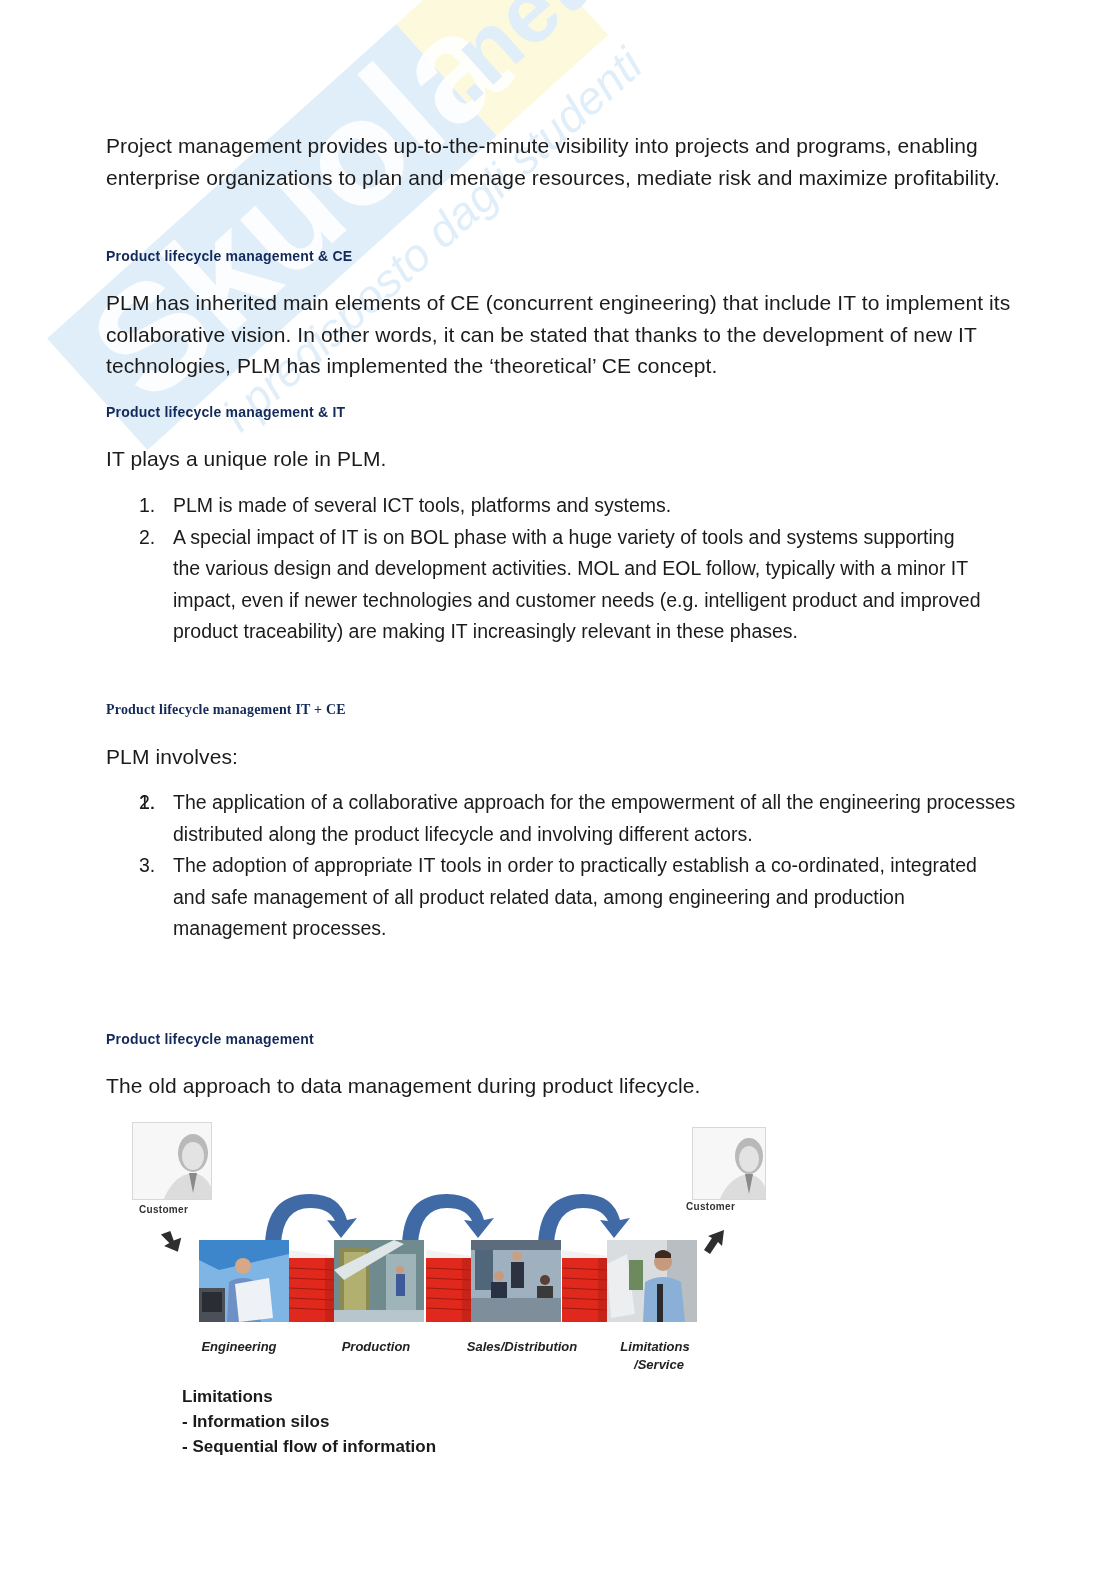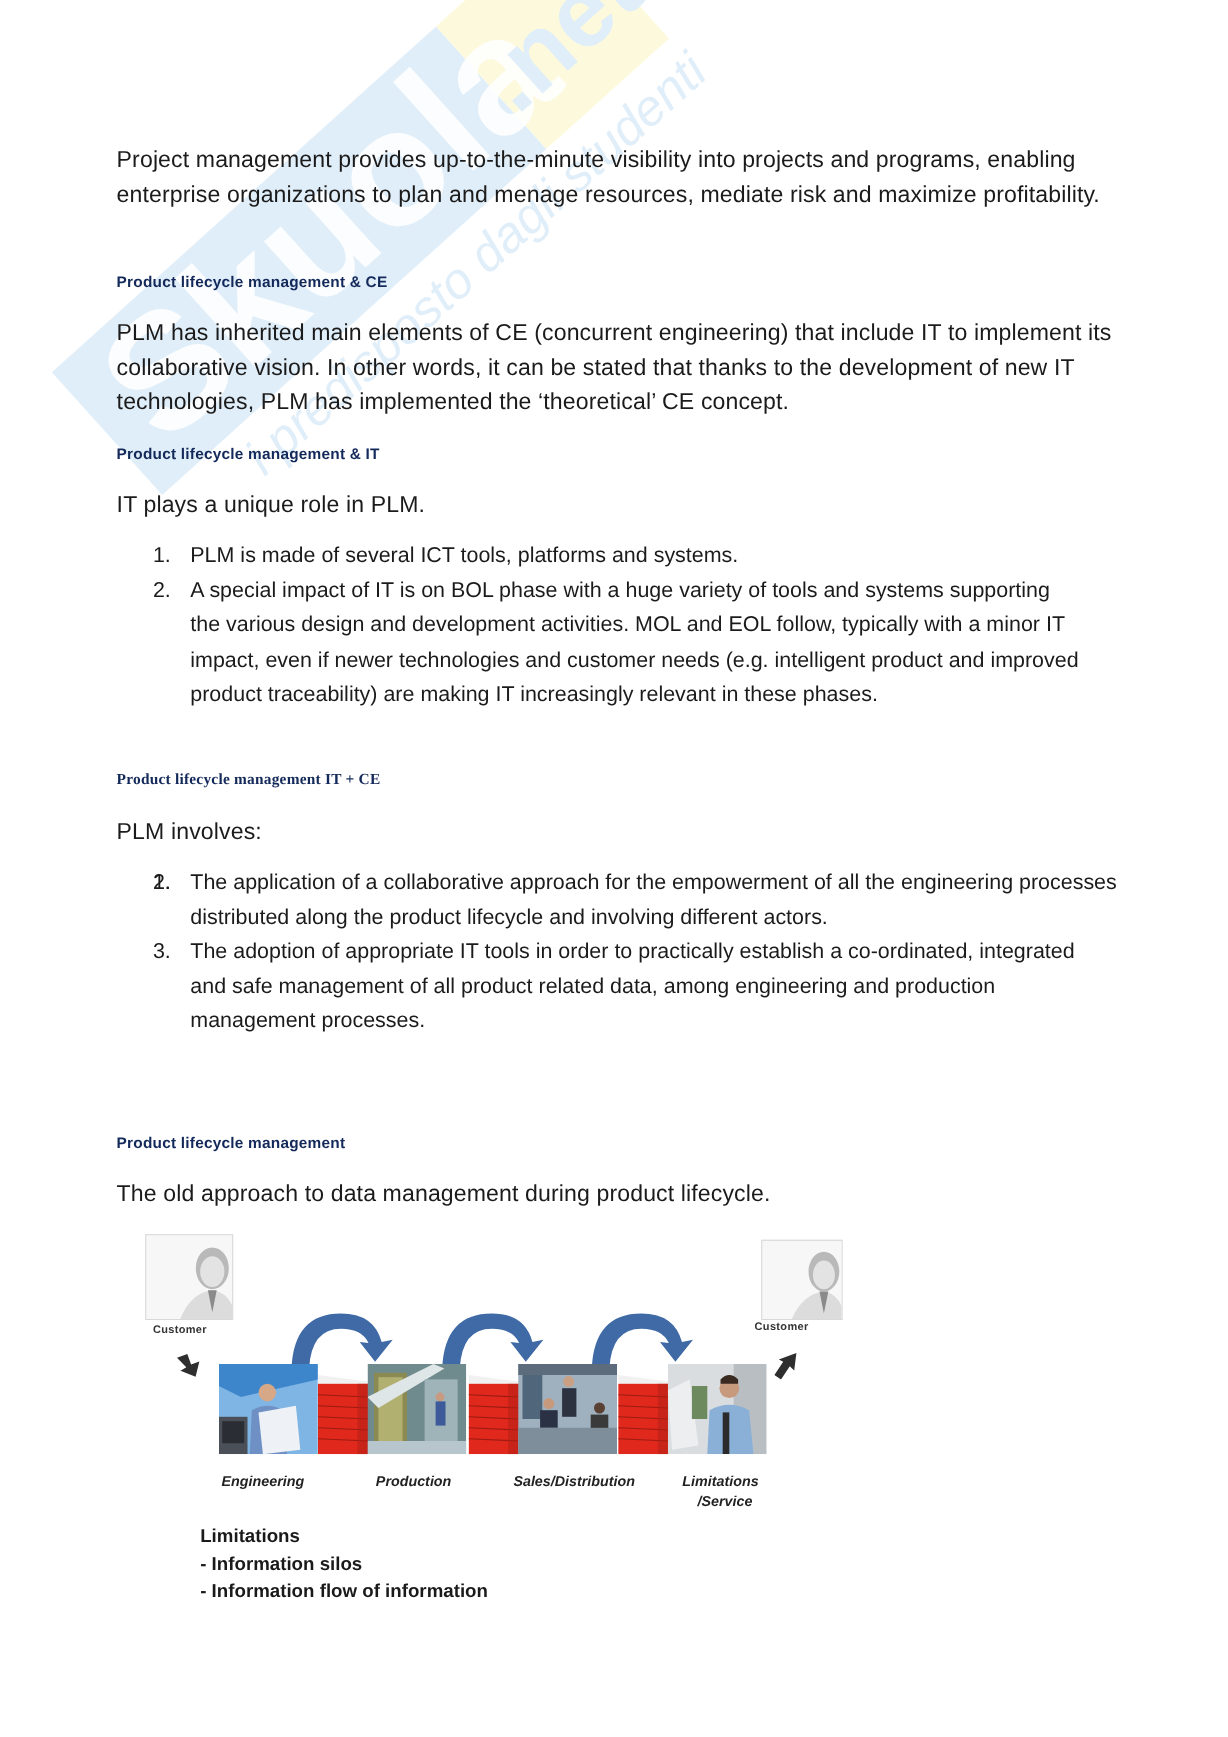--- a/index.html
+++ b/index.html
@@ -205,15 +205,15 @@
   <div class="stage-label" style="left:326px; top:1338px; width:100px;">Production</div>
   <div class="stage-label" style="left:448px; top:1338px; width:148px;">Sales/Distribution</div>
   <div class="stage-label" style="left:600px; top:1338px; width:110px;">
     <div>Limitations</div>
     <div style="padding-left:8px;">/Service</div>
   </div>
 
   <div class="limits">
     <div>Limitations</div>
     <div>- Information silos</div>
-    <div>- Information flow of information</div>
+    <div>- Sequential flow of information</div>
   </div>
 </div>
 
 </body></html>

